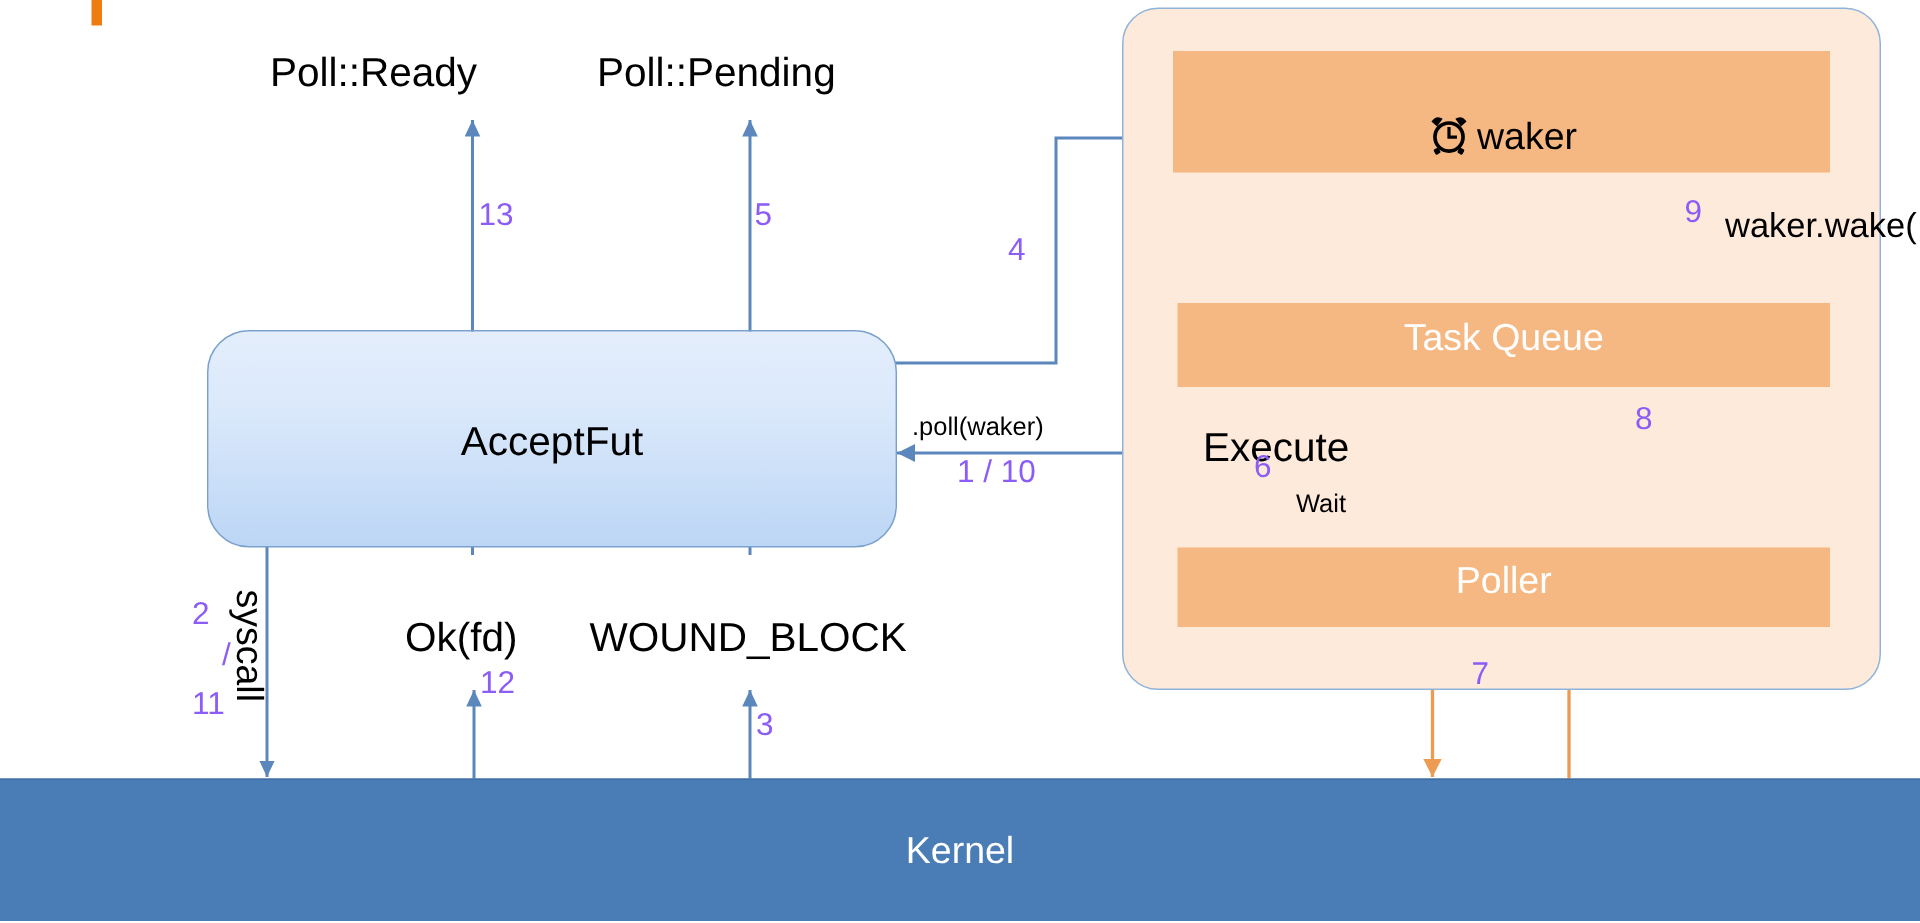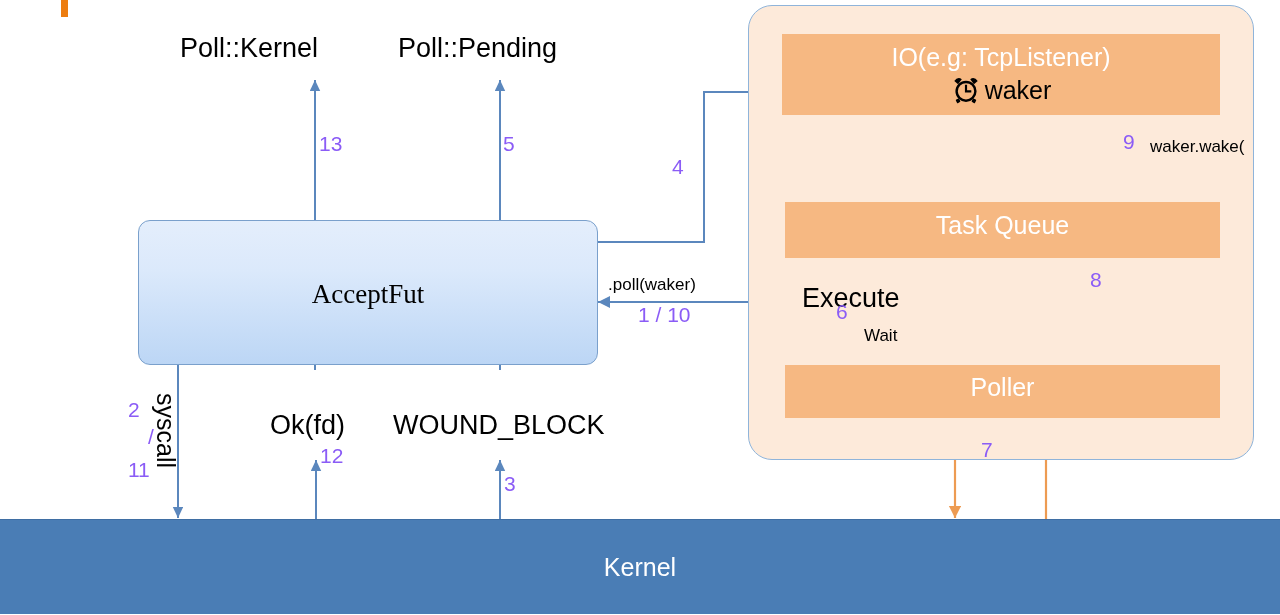--- a/index.html
+++ b/index.html
@@ -4,31 +4,30 @@
 <style>
   html,body{margin:0;padding:0;background:#ffffff;}
   body{width:1280px;height:615px;overflow:hidden;font-family:"Liberation Sans",sans-serif;}
   #stage{position:relative;width:1280px;height:615px;background:#fff;}
 
   .abs{position:absolute;}
 
   
   .lbl{position:absolute;white-space:nowrap;color:#000;font-family:"Liberation Sans",sans-serif;}
   .lbl-big{font-size:27px;}
-  .lbl-mid{font-size:17px;text-align:right;}
+  .lbl-mid{font-size:23px;text-align:right;}
   .lbl-sm{font-size:17px;}
   .num{position:absolute;white-space:nowrap;color:#8b5cf6;font-family:"Liberation Sans",sans-serif;font-size:21px;}
   .white-lbl{position:absolute;white-space:nowrap;color:#ffffff;font-family:"Liberation Sans",sans-serif;}
 
   
   #acceptfut{
     left:138px;top:220px;width:458px;height:143px;
-    border:1px solid #7aa0cc;border-radius:12px;
+    border:1px solid #7aa0cc;border-radius:28px;
     background:linear-gradient(to bottom,#e4eefc 0%,#dbe9fb 35%,#bcd6f5 100%);
-    font-family:Liberation Serif, serif;
   }
   #acceptfut-label{left:0;top:58px;width:458px;text-align:center;font-size:27px;color:#000;}
 
   #runtime-box{
     left:748px;top:5px;width:504px;height:453px;
     border:1.5px solid #8fb4da;border-radius:24px;background:#fdeada;
   }
   .orange-band{position:absolute;background:#f6b882;}
   #io-band{left:782px;top:34px;width:438px;height:81px;}
   #tq-band{left:785px;top:202px;width:435px;height:56px;}
@@ -136,21 +135,20 @@
       <line x1="1145" y1="116" x2="1145" y2="202" stroke="#ed9b52" stroke-width="2.2" marker-end="url(#orangearrow-s)"></line>
     </g>
   </svg>
 
   <div class="abs" id="runtime-box"></div>
 
   <div class="abs orange-band" id="io-band"></div>
   <div class="abs orange-band" id="tq-band"></div>
   <div class="abs orange-band" id="poller-band"></div>
 
-  <div class="white-lbl" id="io-title">IO(e.g: TcpListener)</div>
 
   <div id="waker-wrap">
     <span class="clock">
       <svg width="30" height="30" viewBox="0 0 32 32" aria-hidden="true">
         <circle cx="16" cy="18.5" r="10" fill="none" stroke="#000" stroke-width="2.6"></circle>
         <path d="M3.5 7.5 Q7 2.5 11.5 5.5 L7.5 11 Z" fill="#000"></path>
         <path d="M28.5 7.5 Q25 2.5 20.5 5.5 L24.5 11 Z" fill="#000"></path>
         <rect x="5.5" y="26.5" width="4" height="4.2" rx="1" fill="#000" transform="rotate(-30 7.5 28.5)"></rect>
         <rect x="22.5" y="26.5" width="4" height="4.2" rx="1" fill="#000" transform="rotate(30 24.5 28.5)"></rect>
         <path d="M16 12.5 V18.5 H20.5" fill="none" stroke="#000" stroke-width="2.3" stroke-linecap="square"></path>
@@ -161,21 +159,21 @@
   <div class="white-lbl" id="tq-title">Task Queue</div>
   <div class="white-lbl" id="poller-title">Poller</div>
 
   <div class="abs" id="acceptfut">
     <div class="abs" id="acceptfut-label">AcceptFut</div>
   </div>
 
   <div class="abs" id="kernel-bar"></div>
   <div class="white-lbl" id="kernel-label">Kernel</div>
 
-  <div class="lbl lbl-big" style="left:180px;top:33px;">Poll::Kernel</div>
+  <div class="lbl lbl-big" style="left:180px;top:33px;">Poll::Ready</div>
   <div class="lbl lbl-big" style="left:398px;top:33px;">Poll::Pending</div>
 
   <div class="lbl lbl-big" style="left:270px;top:410px;">Ok(fd)</div>
   <div class="lbl lbl-big" style="left:393px;top:410px;">WOUND_BLOCK</div>
 
   <div class="lbl" id="syscall-label">syscall</div>
 
   <div class="lbl lbl-sm" style="left:608px;top:275px;">.poll(waker)</div>
   <div class="lbl lbl-big" style="left:802px;top:283px;">Execute</div>
   <div class="lbl lbl-sm" style="left:864px;top:326px;">Wait</div>

